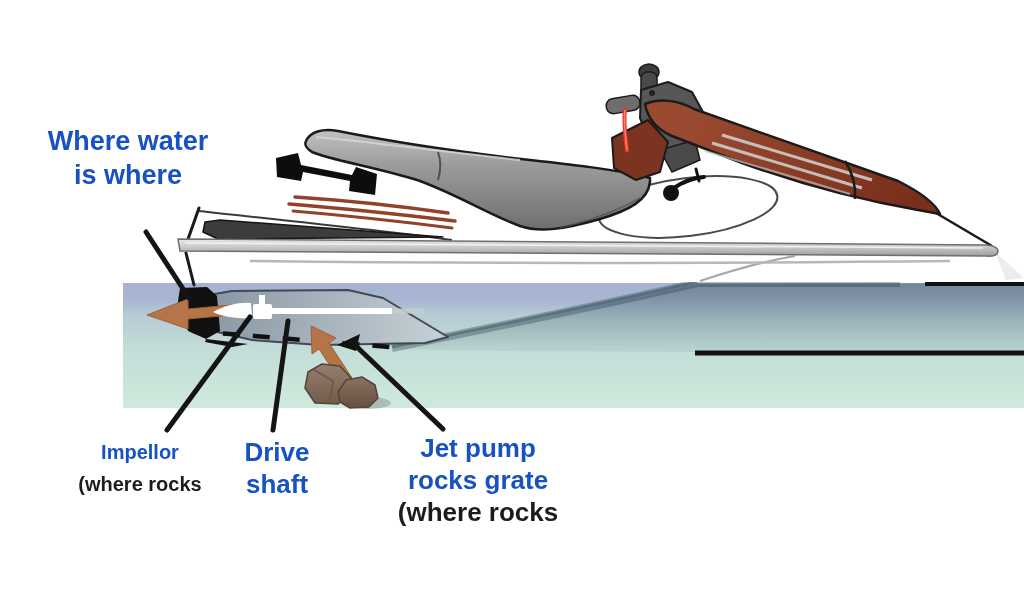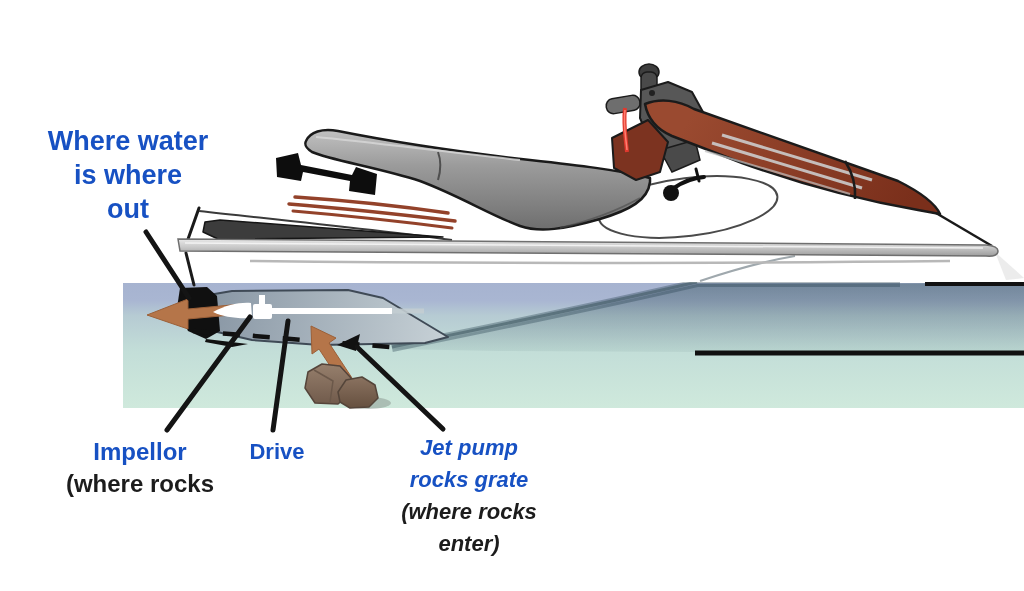--- a/index.html
+++ b/index.html
@@ -5,23 +5,23 @@
   html,body{margin:0;padding:0;background:#ffffff;}
   #stage{
     position:relative;width:1024px;height:591px;background:#ffffff;overflow:hidden;
     font-family:"Liberation Sans", sans-serif;
   }
   #scene{position:absolute;left:0;top:0;}
   .lbl{position:absolute;text-align:center;font-weight:700;}
   .lbl .blue{color:var(--label-blue,#1751c3);}
   .lbl .black{color:var(--label-black,#1c1c1c);text-align:center;}
   #lbl-water-out{left:36px;top:124px;width:184px;font-size:27px;line-height:34px;}
-  #lbl-impellor{left:40px;top:436px;width:200px;font-size:24px;line-height:32px;}
-  #lbl-drive-shaft{left:217px;top:436px;width:120px;font-size:22px;line-height:32px;}
-  #lbl-intake{left:367px;top:432px;width:204px;font-size:22px;line-height:32px;font-style:italic;}
+  #lbl-impellor{left:40px;top:436px;width:200px;font-size:20px;line-height:32px;}
+  #lbl-drive-shaft{left:217px;top:436px;width:120px;font-size:26px;line-height:32px;}
+  #lbl-intake{left:376px;top:432px;width:204px;font-size:26px;line-height:32px;}
 </style>
 </head>
 <body>
 
 <div id="stage">
 
   <svg id="scene" width="1024" height="591" viewBox="0 0 1024 591">
     <defs>
       <linearGradient id="gWater" x1="0" y1="283" x2="0" y2="408" gradientUnits="userSpaceOnUse">
         <stop offset="0" stop-color="#a6b3d0"></stop>
@@ -185,32 +185,31 @@
       <line x1="146" y1="232" x2="189" y2="298"></line>
       <line x1="250" y1="317" x2="167" y2="430"></line>
       <line x1="288" y1="321" x2="273" y2="430"></line>
       <line x1="443" y1="429" x2="357" y2="347"></line>
     </g>
   </svg>
 
   <div class="lbl" id="lbl-water-out">
     <div class="blue">Where water</div>
     <div class="blue">is where</div>
-    <div class="blue">out</div>
   </div>
 
   <div class="lbl" id="lbl-impellor">
     <div class="blue">Impellor</div>
     <div class="black">(where rocks</div>
   </div>
 
   <div class="lbl" id="lbl-drive-shaft">
     <div class="blue">Drive</div>
+    <div class="blue">shaft</div>
   </div>
 
   <div class="lbl" id="lbl-intake">
     <div class="blue">Jet pump</div>
     <div class="blue">rocks grate</div>
     <div class="black">(where rocks</div>
-    <div class="black">enter)</div>
   </div>
 
 </div>
 
 </body></html>

